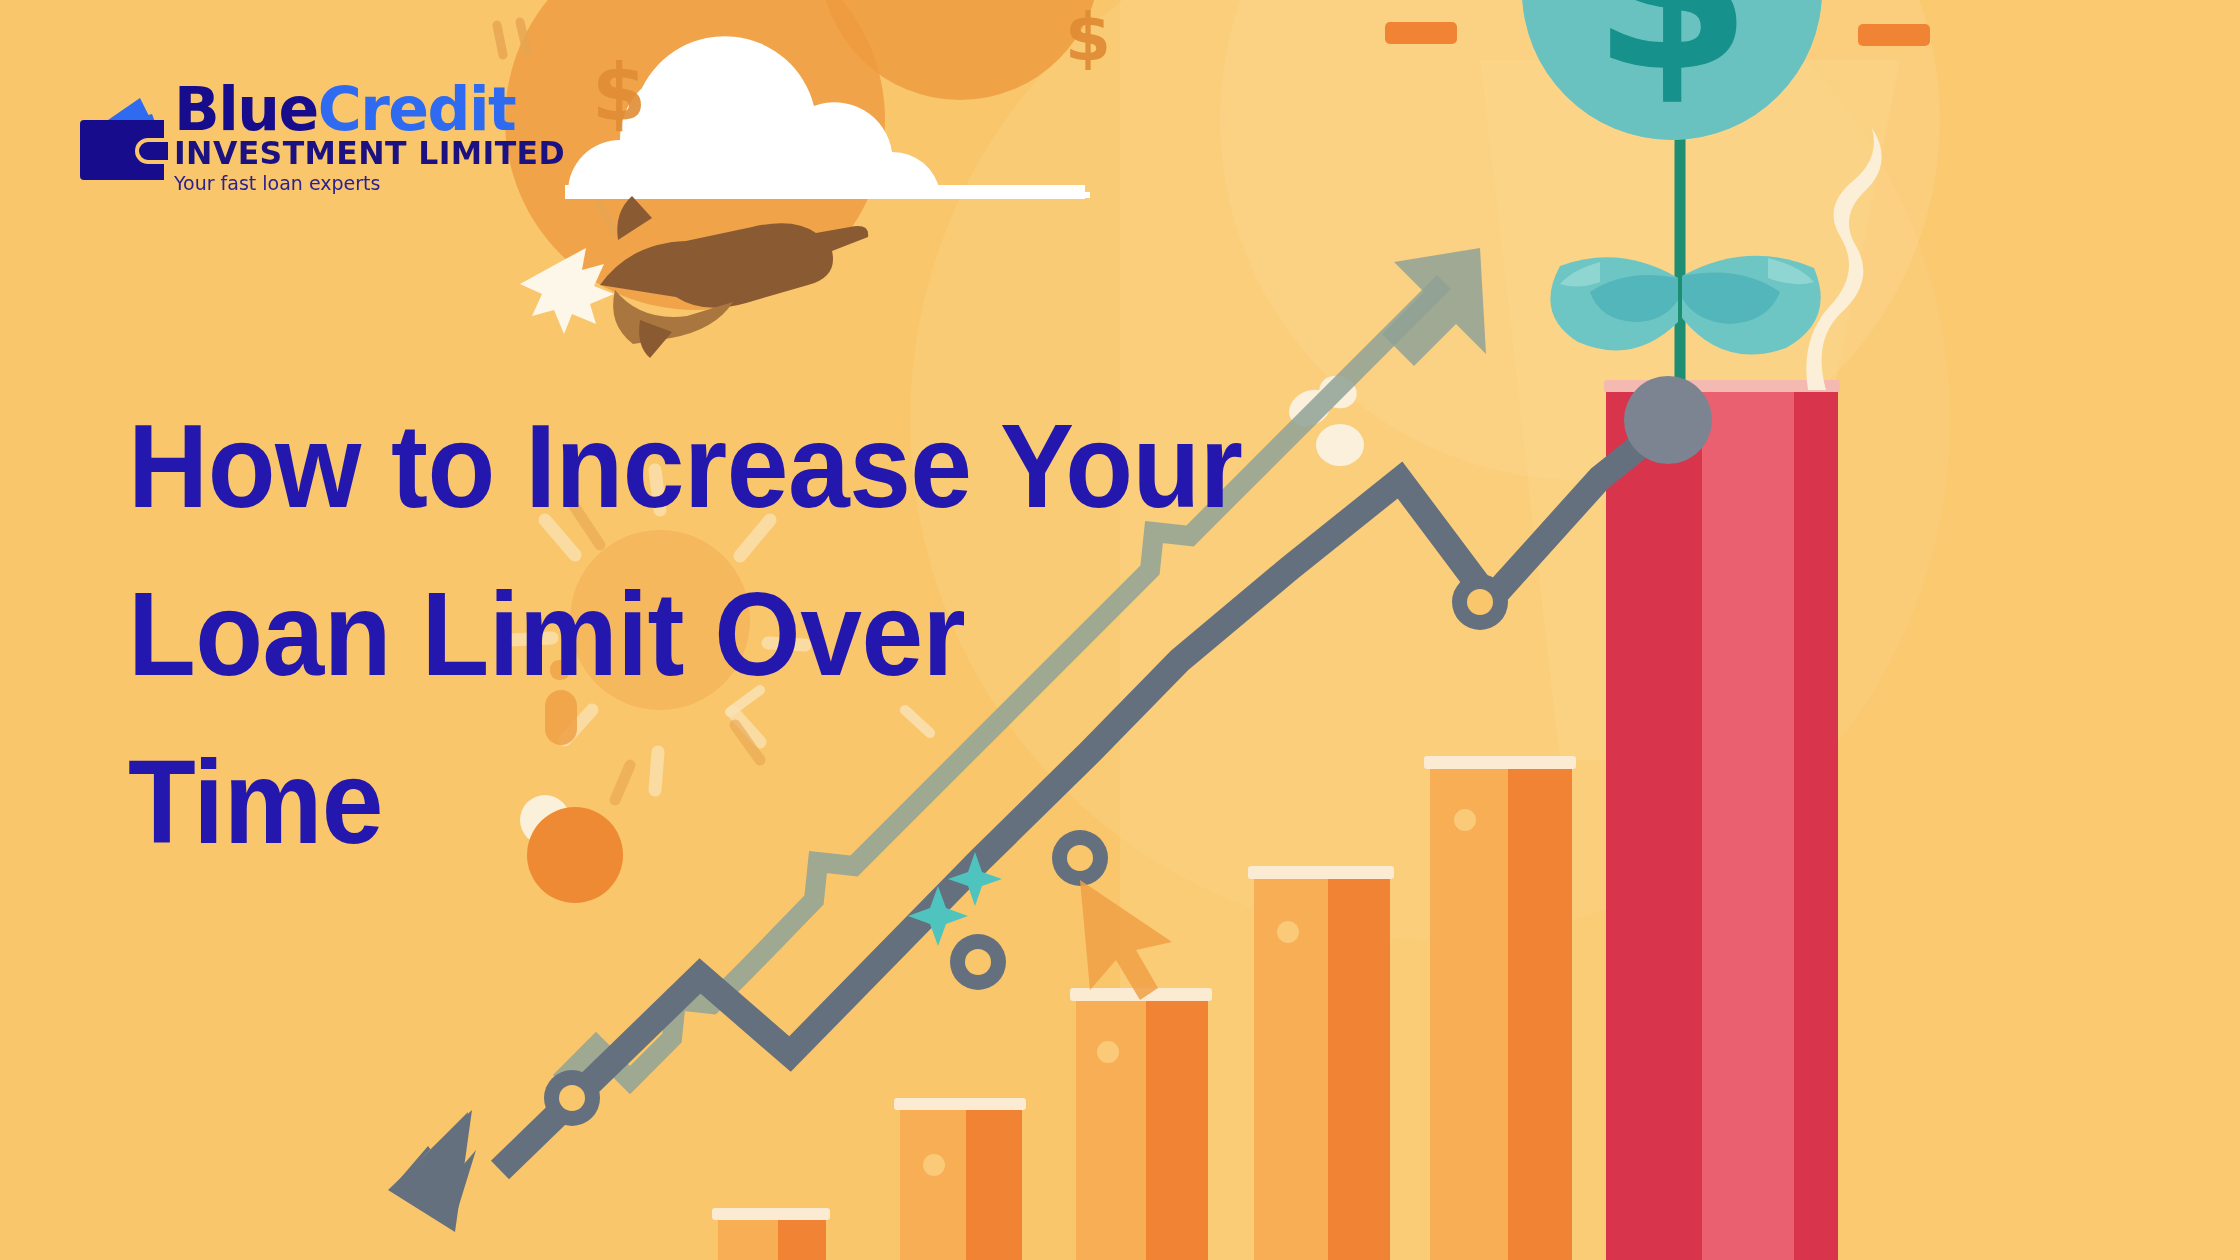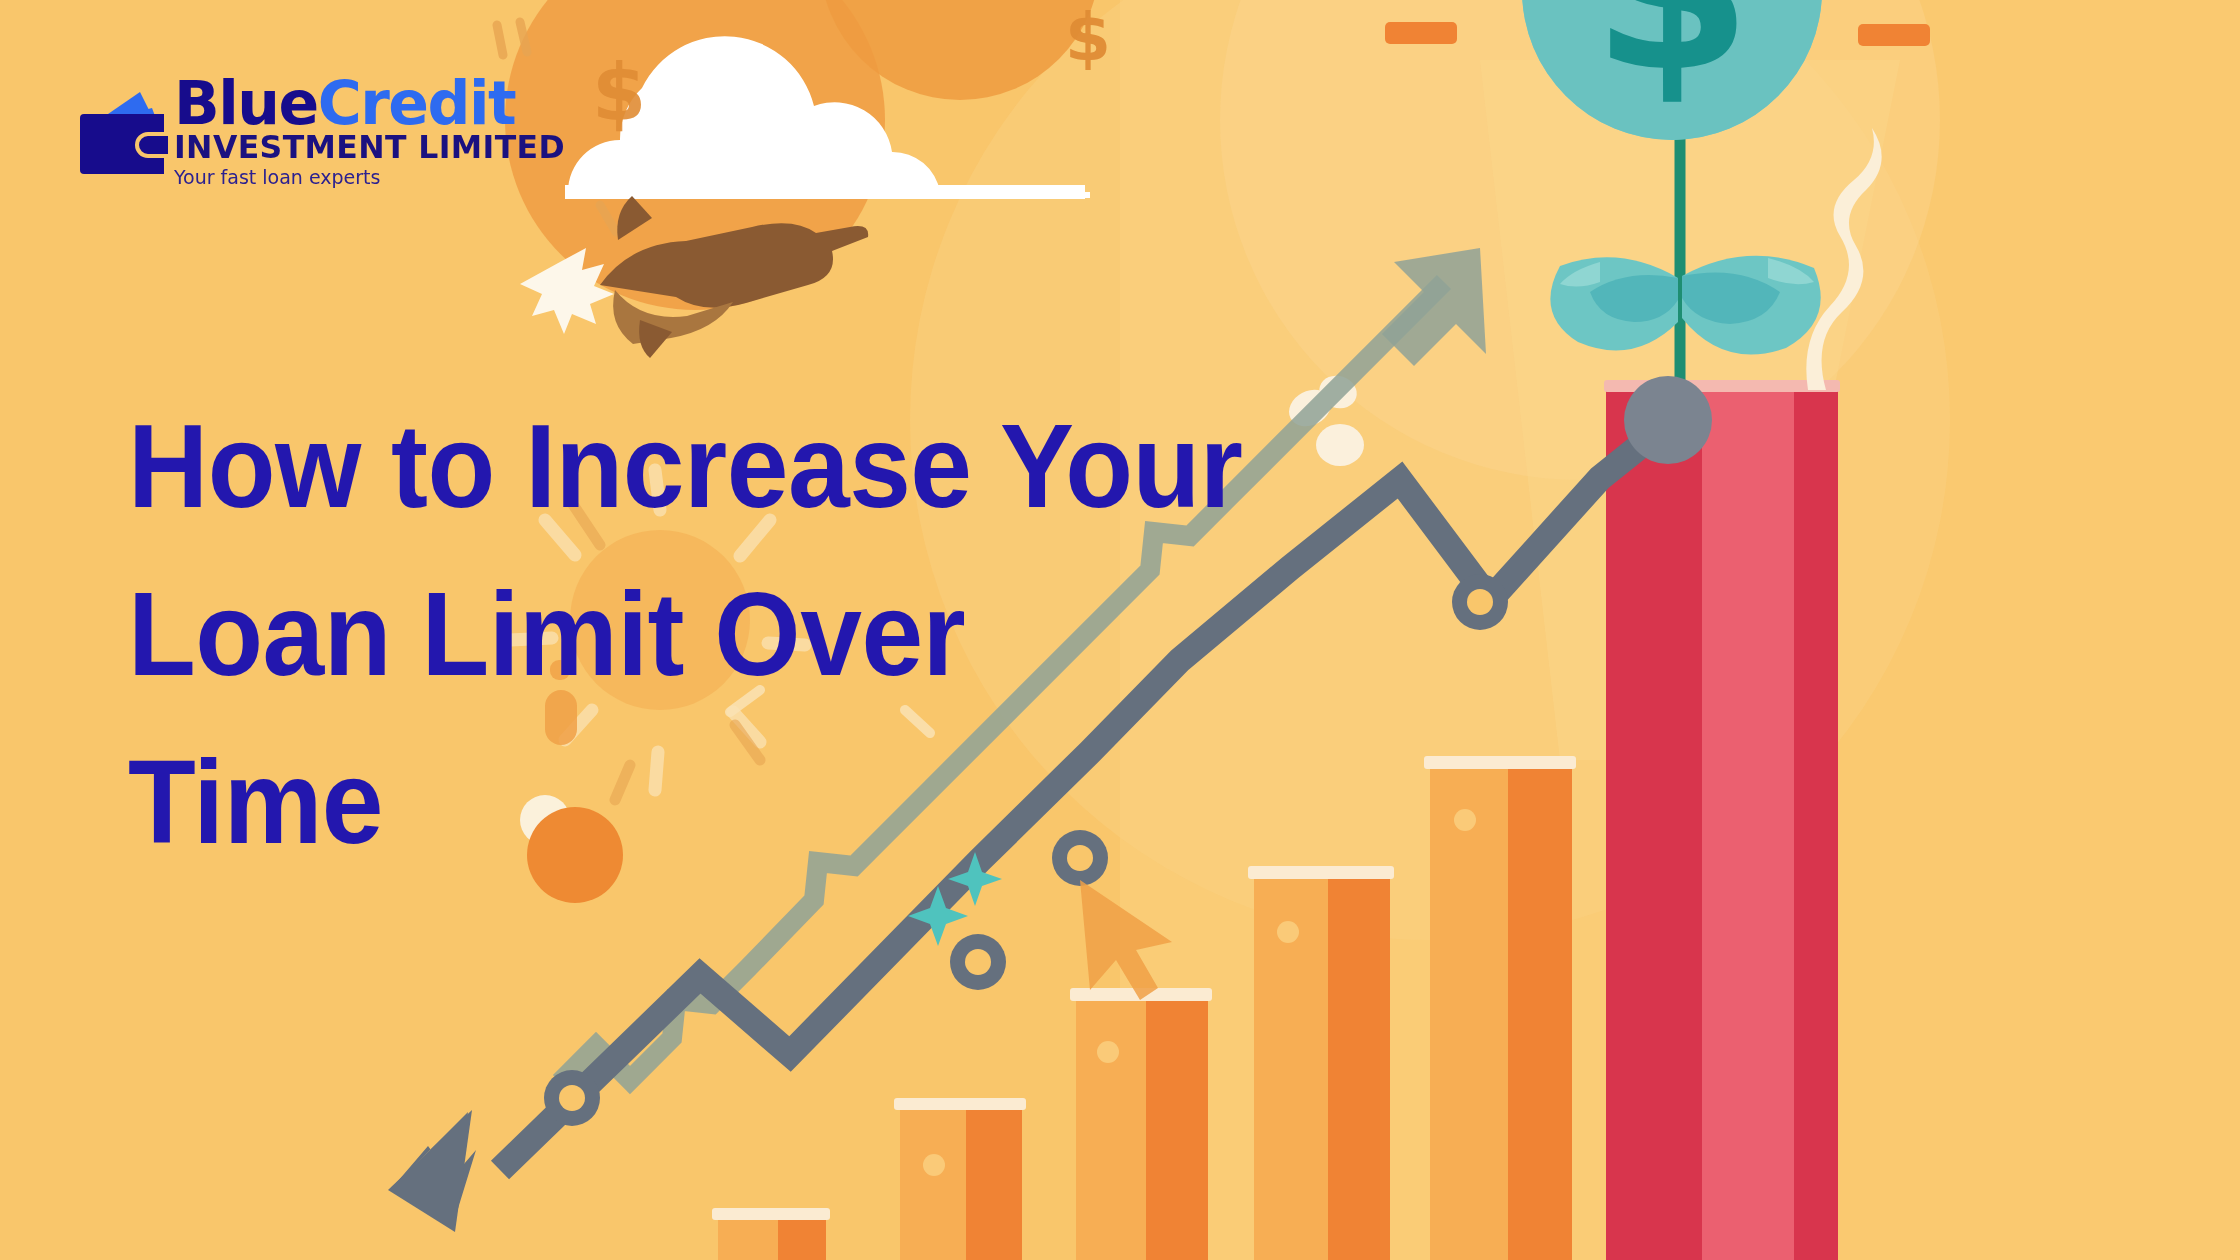--- a/index.html
+++ b/index.html
@@ -6,21 +6,21 @@
   body{
     width:2240px;height:1260px;overflow:hidden;
     font-family:"Liberation Sans","DejaVu Sans",sans-serif;
     background:#F9C66B;
   }
   #stage{position:relative;width:2240px;height:1260px;overflow:hidden;background:#F9C66B;}
   #bg-svg{position:absolute;inset:0;width:2240px;height:1260px;}
   #art-svg{position:absolute;inset:0;width:2240px;height:1260px;}
 
   
-  #logo{position:absolute;left:78px;top:72px;width:470px;height:140px;}
+  #logo{position:absolute;left:78px;top:78px;width:470px;height:140px;}
   #logo-mark{position:absolute;left:0;top:18px;width:110px;height:86px;}
   #logo-text{position:absolute;left:96px;top:0;width:380px;}
   .logo-word{
     font-family:"DejaVu Sans","Liberation Sans",sans-serif;
     font-weight:bold;font-size:60px;line-height:62px;
     letter-spacing:-1.5px;white-space:nowrap;
   }
   .lw-blue{color:#170C8C;}
   .lw-credit{color:#2E6BF0;}
   #logo-sub{

